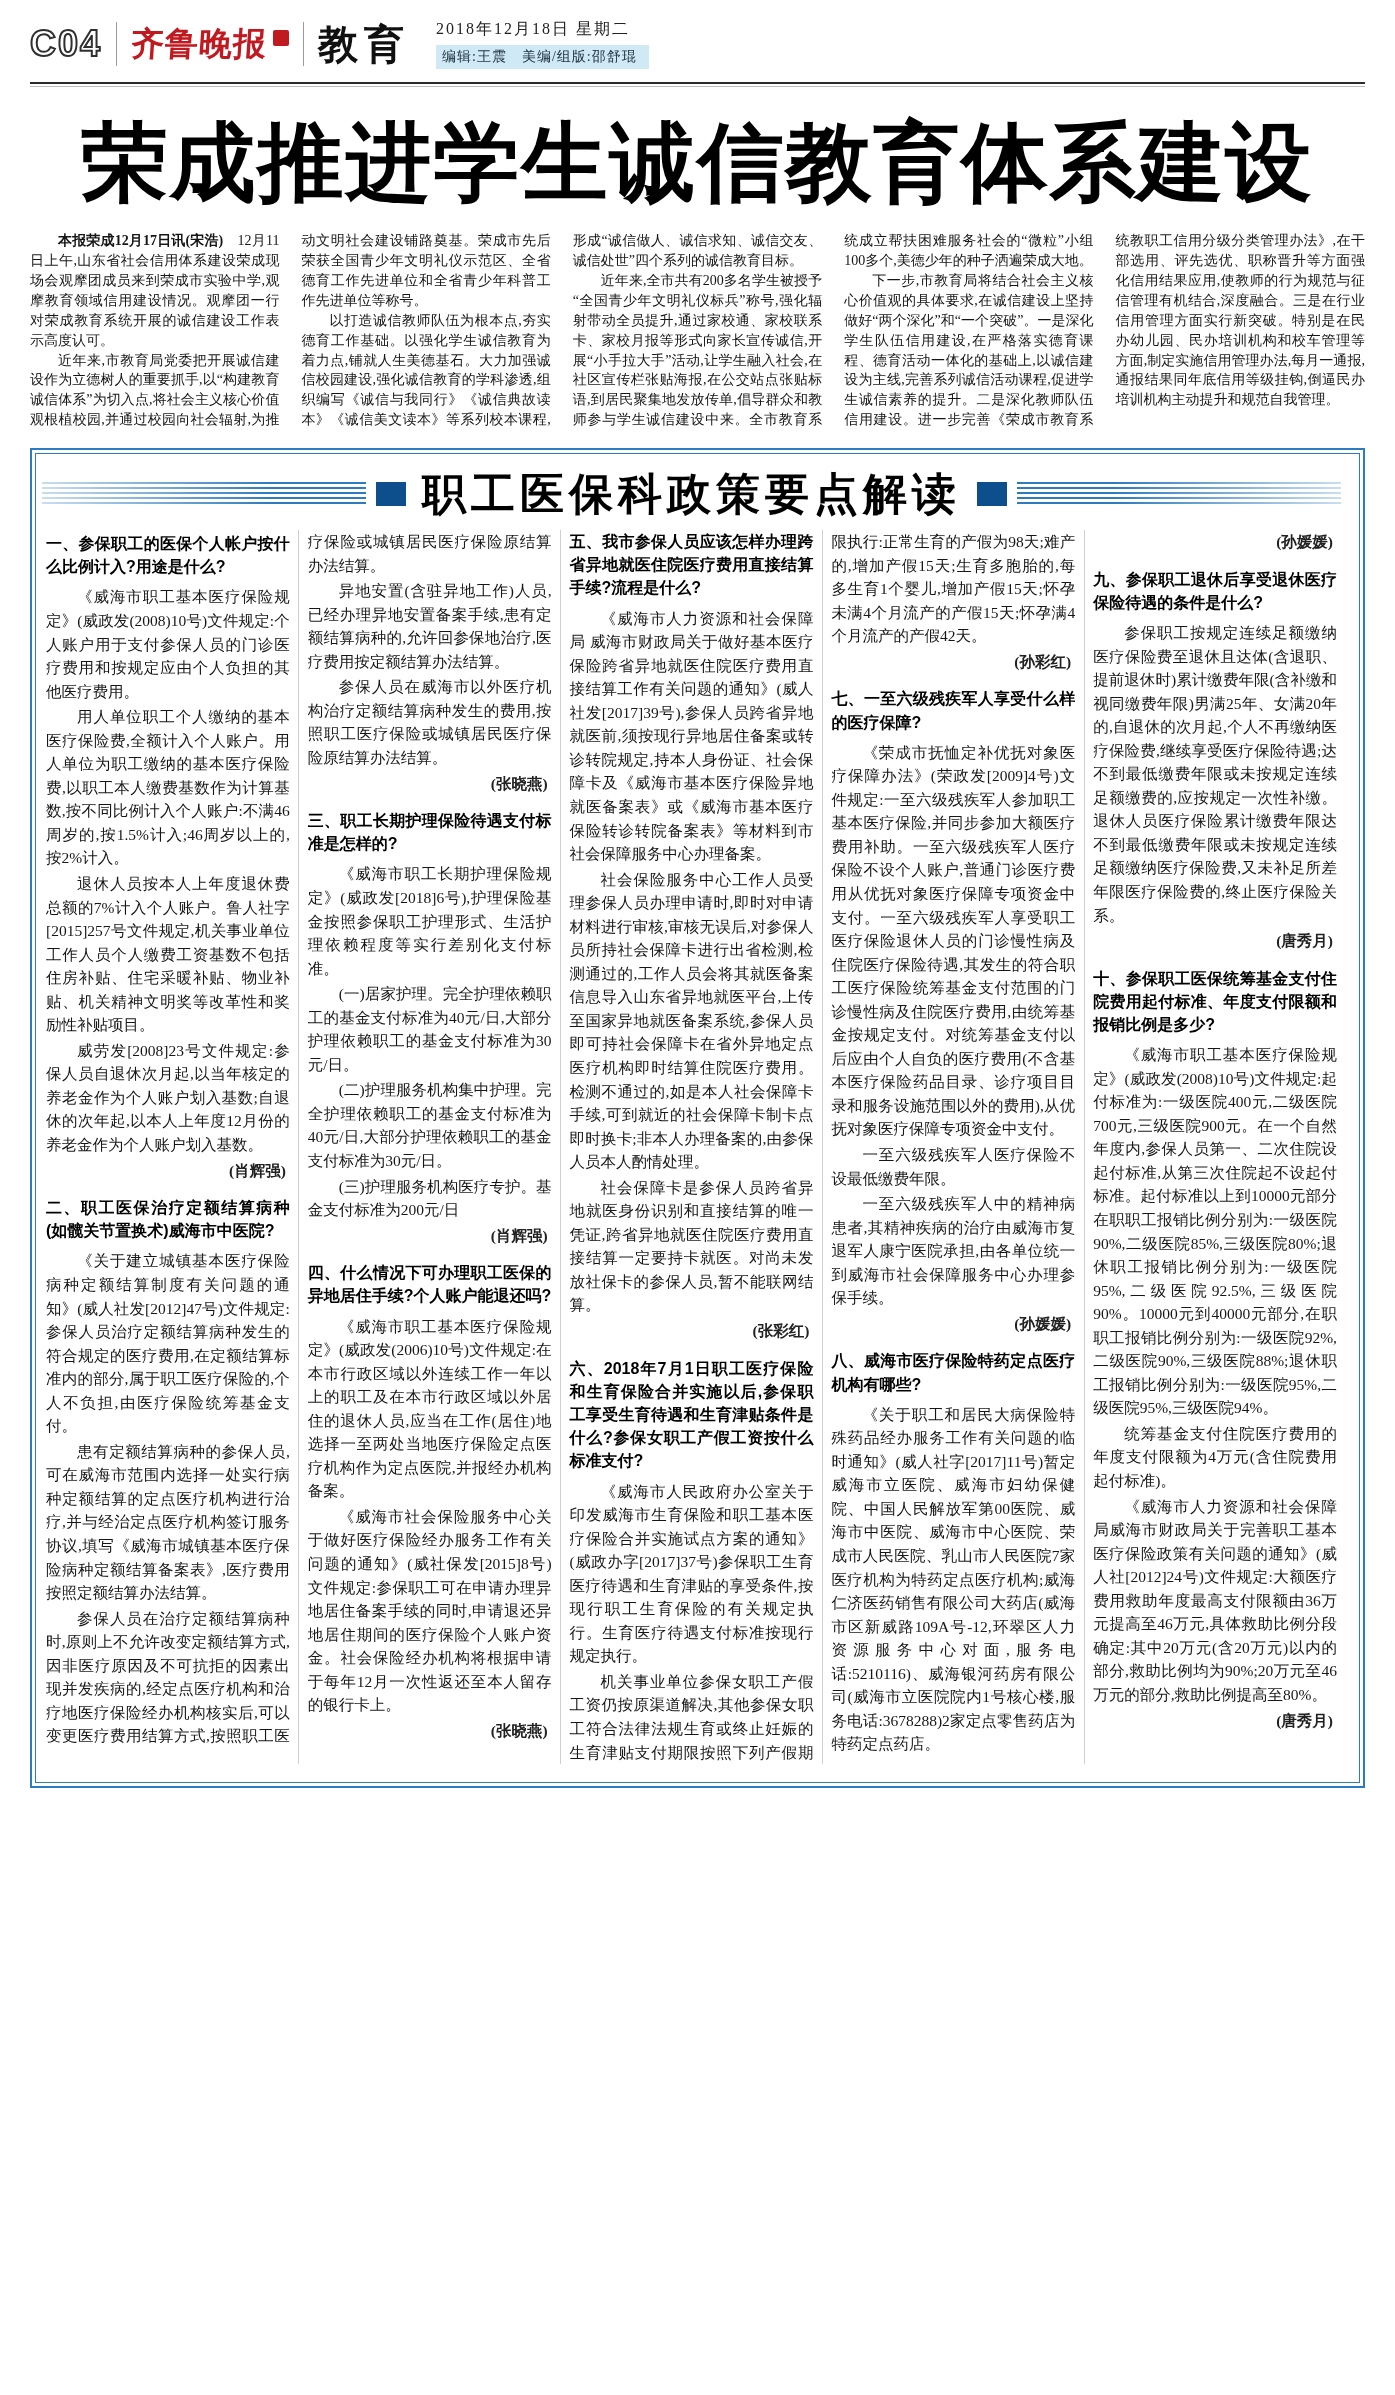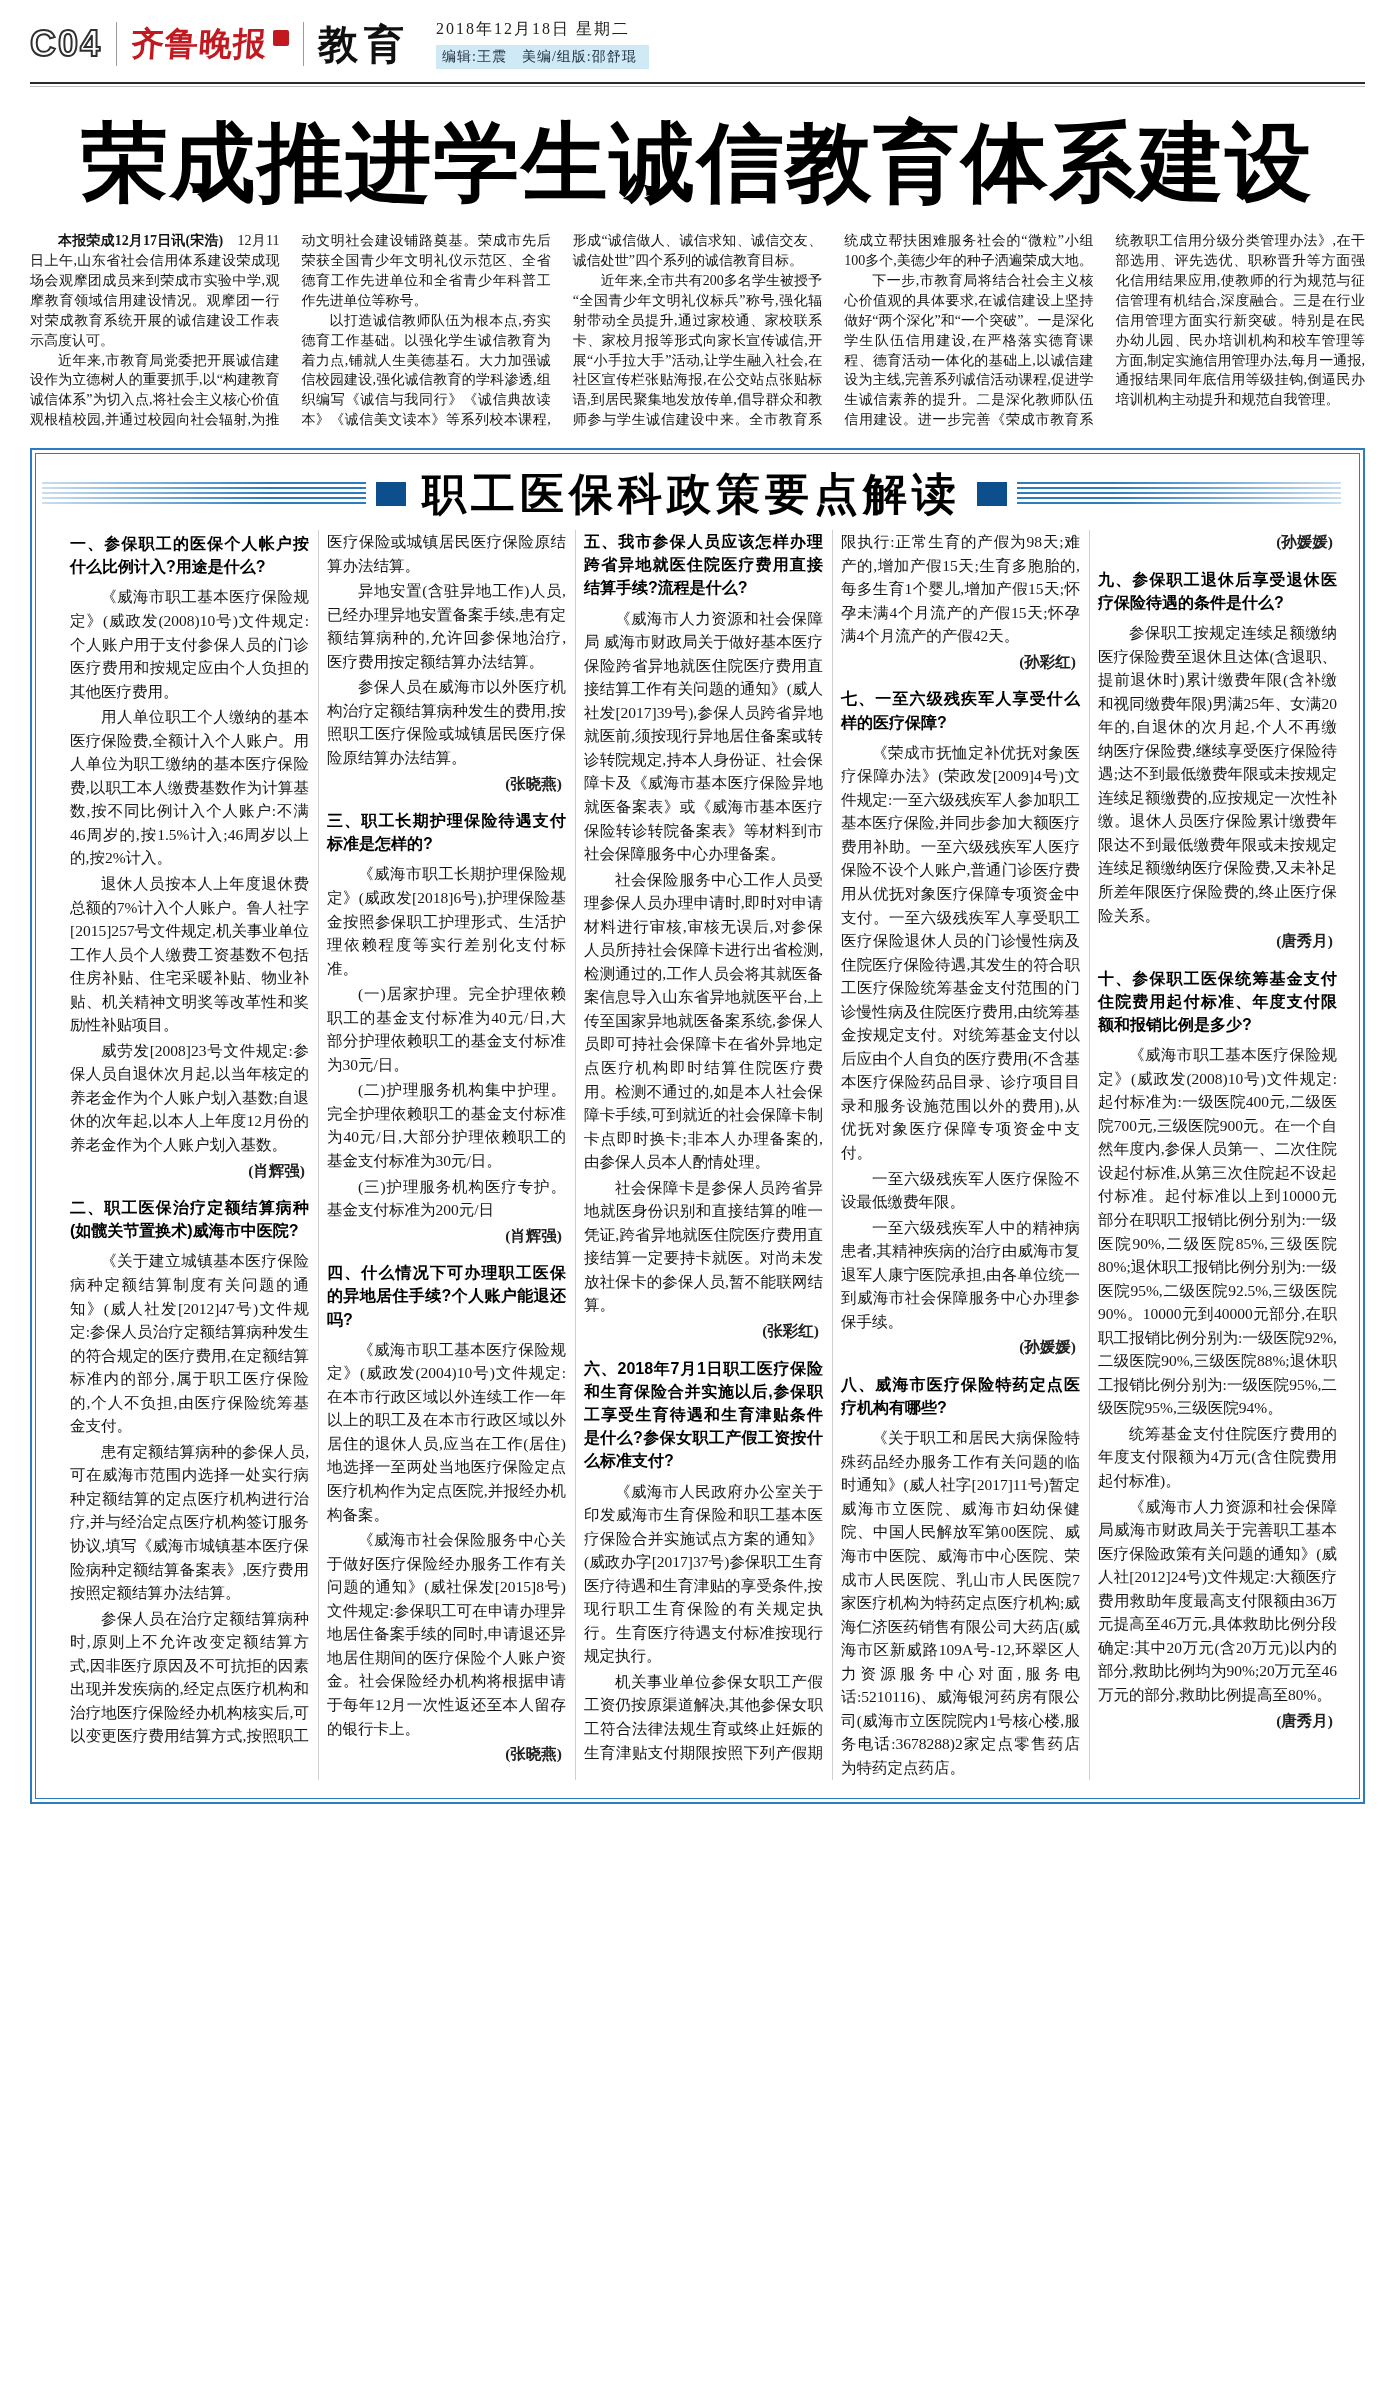--- a/index.html
+++ b/index.html
@@ -144,21 +144,20 @@
   
   .qa-columns {
     column-count: 5;
     column-gap: 18px;
     column-rule: 1px solid #cfcfcf;
     text-align: justify;
     font-size: 15.5px;
     line-height: 1.52;
     color: #161616;
     padding: 0 6px;
-    margin-left: 24px;
   }
   .qa-heading {
     font-family: "Liberation Sans", sans-serif;
     font-size: 16px;
     font-weight: 800;
     color: #000;
     line-height: 1.45;
     margin: 14px 0 7px 0;
     break-after: avoid;
   }
@@ -230,21 +229,21 @@
           <section class="qa-section">
             <h3 class="qa-heading">三、职工长期护理保险待遇支付标准是怎样的?</h3>
             <p class="qa-p">《威海市职工长期护理保险规定》(威政发[2018]6号),护理保险基金按照参保职工护理形式、生活护理依赖程度等实行差别化支付标准。</p>
             <p class="qa-p">(一)居家护理。完全护理依赖职工的基金支付标准为40元/日,大部分护理依赖职工的基金支付标准为30元/日。</p>
             <p class="qa-p">(二)护理服务机构集中护理。完全护理依赖职工的基金支付标准为40元/日,大部分护理依赖职工的基金支付标准为30元/日。</p>
             <p class="qa-p">(三)护理服务机构医疗专护。基金支付标准为200元/日</p>
             <p class="byline">(肖辉强)</p>
           </section>
           <section class="qa-section">
             <h3 class="qa-heading">四、什么情况下可办理职工医保的异地居住手续?个人账户能退还吗?</h3>
-            <p class="qa-p">《威海市职工基本医疗保险规定》(威政发(2004)10号)文件规定:在本市行政区域以外连续工作一年以上的职工及在本市行政区域以外居住的退休人员,应当在工作(居住)地选择一至两处当地医疗保险定点医疗机构作为定点医院,并报经办机构备案。</p>
+            <p class="qa-p">《威海市职工基本医疗保险规定》(威政发(2006)10号)文件规定:在本市行政区域以外连续工作一年以上的职工及在本市行政区域以外居住的退休人员,应当在工作(居住)地选择一至两处当地医疗保险定点医疗机构作为定点医院,并报经办机构备案。</p>
             <p class="qa-p">《威海市社会保险服务中心关于做好医疗保险经办服务工作有关问题的通知》(威社保发[2015]8号)文件规定:参保职工可在申请办理异地居住备案手续的同时,申请退还异地居住期间的医疗保险个人账户资金。社会保险经办机构将根据申请于每年12月一次性返还至本人留存的银行卡上。</p>
             <p class="byline">(张晓燕)</p>
           </section>
           <section class="qa-section">
             <h3 class="qa-heading">五、我市参保人员应该怎样办理跨省异地就医住院医疗费用直接结算手续?流程是什么?</h3>
             <p class="qa-p">《威海市人力资源和社会保障局 威海市财政局关于做好基本医疗保险跨省异地就医住院医疗费用直接结算工作有关问题的通知》(威人社发[2017]39号),参保人员跨省异地就医前,须按现行异地居住备案或转诊转院规定,持本人身份证、社会保障卡及《威海市基本医疗保险异地就医备案表》或《威海市基本医疗保险转诊转院备案表》等材料到市社会保障服务中心办理备案。</p>
             <p class="qa-p">社会保险服务中心工作人员受理参保人员办理申请时,即时对申请材料进行审核,审核无误后,对参保人员所持社会保障卡进行出省检测,检测通过的,工作人员会将其就医备案信息导入山东省异地就医平台,上传至国家异地就医备案系统,参保人员即可持社会保障卡在省外异地定点医疗机构即时结算住院医疗费用。检测不通过的,如是本人社会保障卡手续,可到就近的社会保障卡制卡点即时换卡;非本人办理备案的,由参保人员本人酌情处理。</p>
             <p class="qa-p">社会保障卡是参保人员跨省异地就医身份识别和直接结算的唯一凭证,跨省异地就医住院医疗费用直接结算一定要持卡就医。对尚未发放社保卡的参保人员,暂不能联网结算。</p>
             <p class="byline">(张彩红)</p>
           </section>

